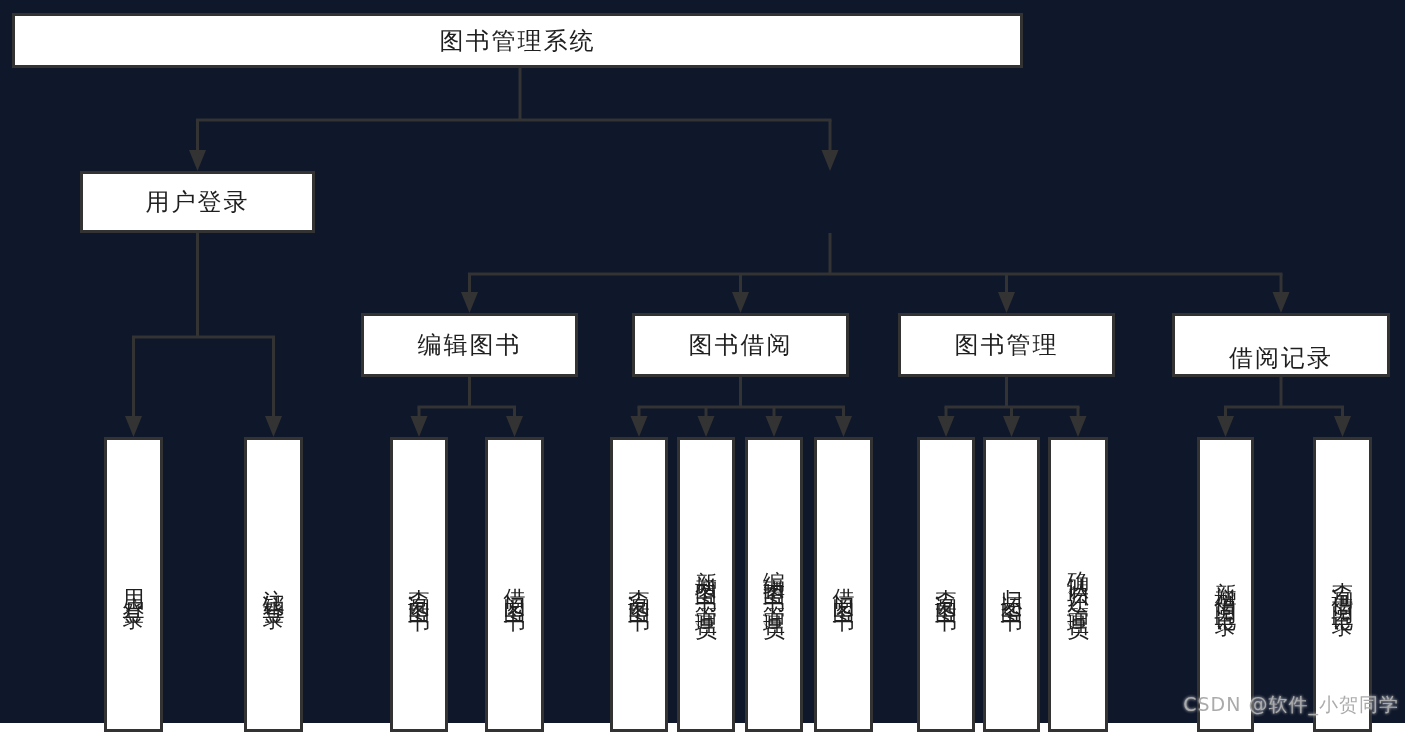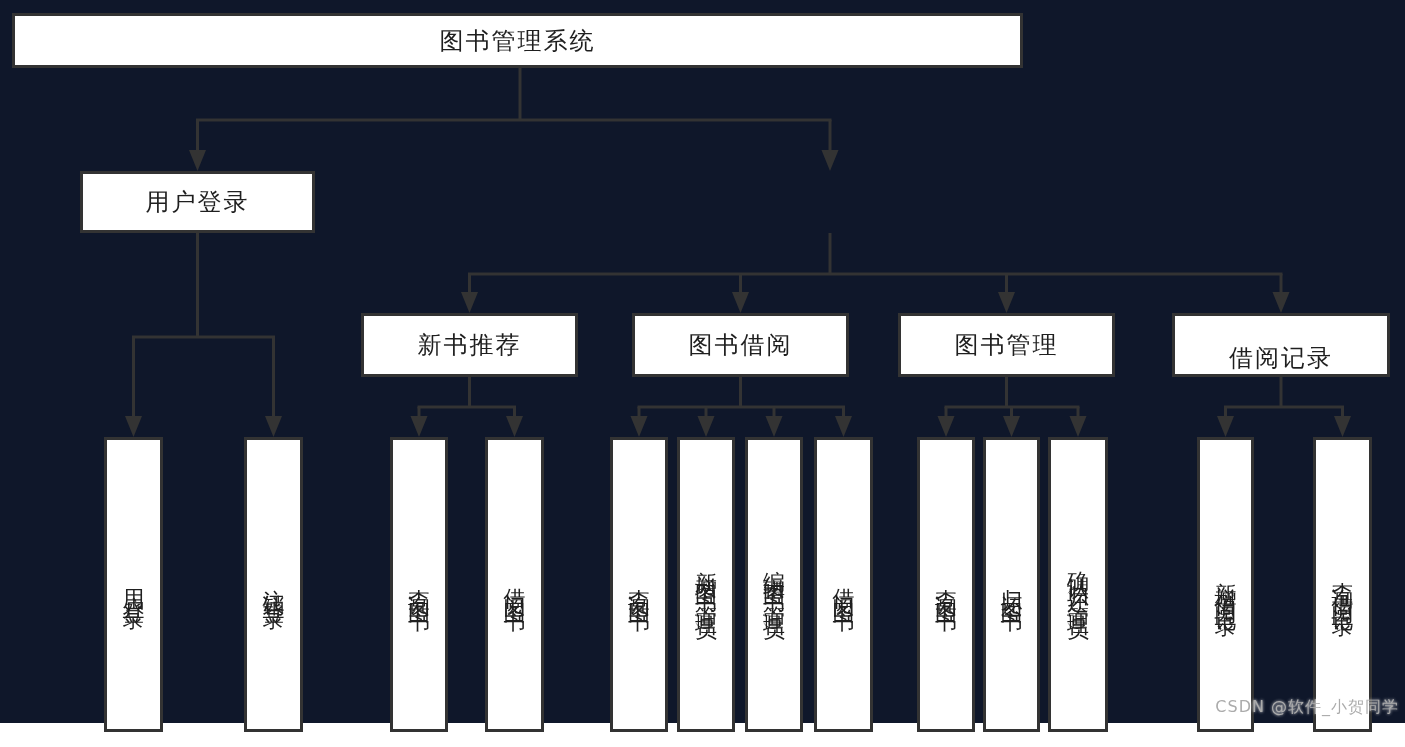--- a/index.html
+++ b/index.html
@@ -40,21 +40,21 @@
   #l-b2 { left: 677px;  width: 58px; }
   #l-b3 { left: 745px;  width: 58px; }
   #l-b4 { left: 814px;  width: 59px; }
   #l-c1 { left: 917px;  width: 58px; }
   #l-c2 { left: 983px;  width: 57px; }
   #l-c3 { left: 1048px; width: 60px; }
   #l-r1 { left: 1197px; width: 57px; }
   #l-r2 { left: 1313px; width: 59px; }
   .watermark {
     position: absolute; right: 6px; bottom: 5px; z-index: 3;
-    font-size: 16px; letter-spacing: 1px; color: #ababab;
+    font-size: 19px; letter-spacing: 1px; color: #ababab;
     text-shadow: 0 0 3px rgba(255,255,255,0.9);
     white-space: nowrap;
   }
 </style>
 </head>
 <body>
 
 <div class="canvas">
 
   <svg class="connectors" width="1405" height="747" viewBox="0 0 1405 747">
@@ -125,21 +125,21 @@
 
   <div class="node hbox" id="n-root">
     <span>图书管理系统</span>
   </div>
 
   <div class="node hbox" id="n-login">
     <span>用户登录</span>
   </div>
 
   <div class="node hbox" id="n-rec">
-    <span>新书推荐</span>
+    <span>编辑图书</span>
   </div>
   <div class="node hbox" id="n-borrow">
     <span>图书借阅</span>
   </div>
   <div class="node hbox" id="n-cur">
     <span>图书管理</span>
   </div>
   <div class="node hbox" id="n-hist">
     <span>借阅记录</span>
   </div>

